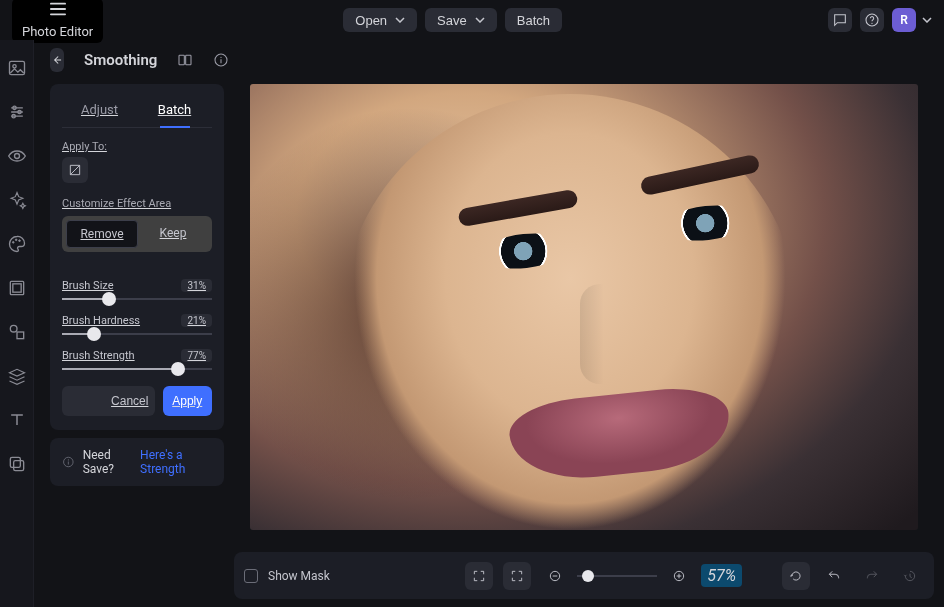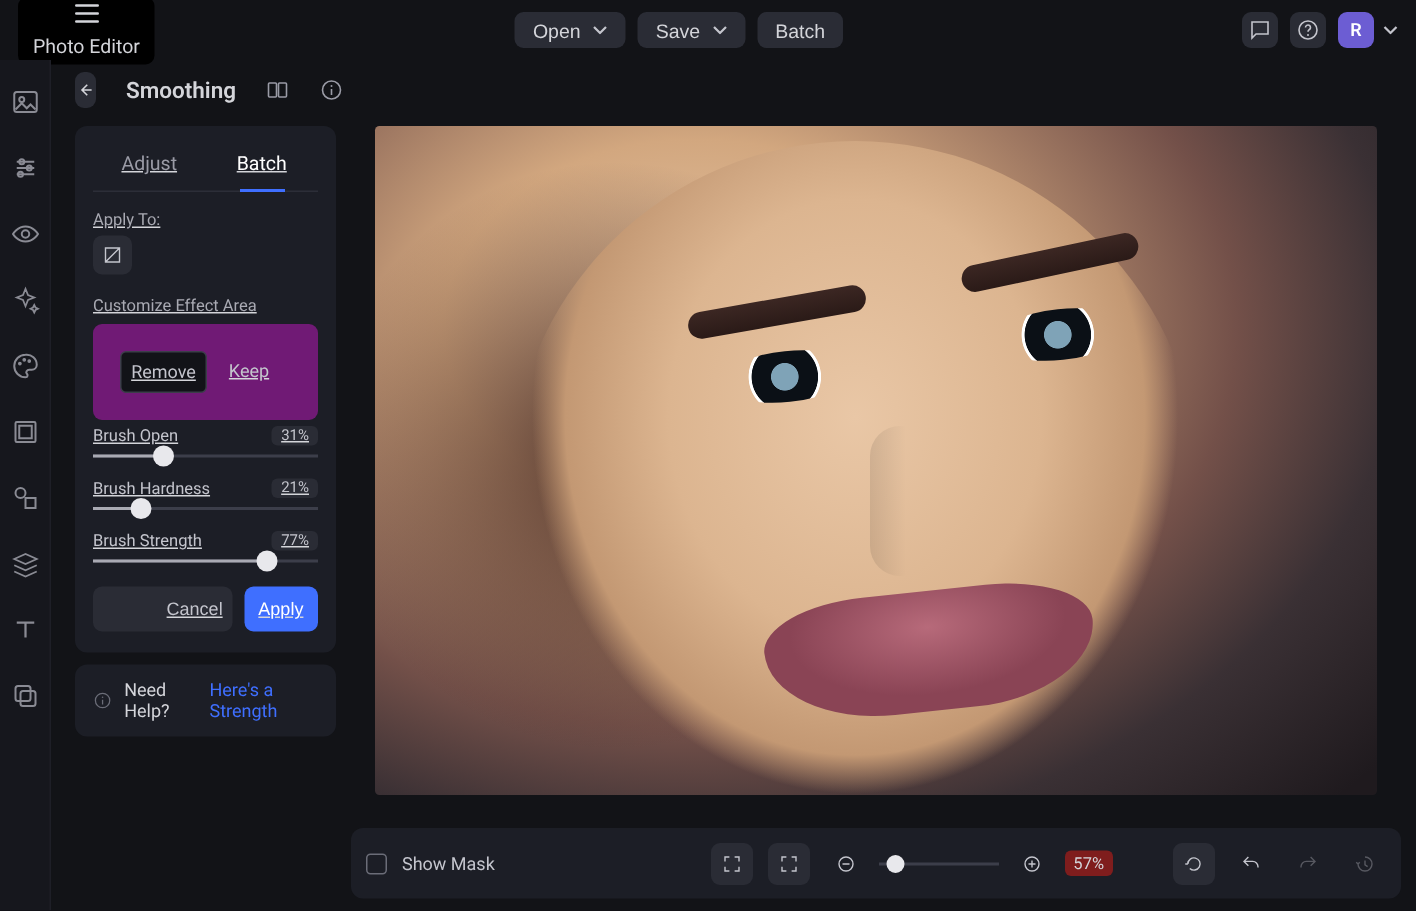--- a/index.html
+++ b/index.html
@@ -87,21 +87,21 @@
     .tab { flex:1; text-align:center; padding: 6px 0 10px 0; color:#9a9ba6; cursor:pointer; font-size:13px;}
     .tab.active { color:#fff; position:relative;}
     .tab.active::after { content:""; position:absolute; left:50%; transform:translateX(-50%); bottom:-1px; width:30px; height:2px; background:#3f6fff;}
 
     .field-label { font-size: 11px; color:#a9aab3; margin-bottom:4px;}
     .select-row { display:flex; gap:6px; margin-bottom: 14px;}
     .select { flex:1; background:#2a2c35; border-radius:6px; padding:6px 8px; display:flex; align-items:center; justify-content:space-between; cursor:pointer; font-size:12px;}
     .sq-btn { width:26px; height:26px; background:#2a2c35; border-radius:6px; display:flex;align-items:center;justify-content:center; cursor:pointer; border:none;}
 
     .section-title { font-size:11px; color:#a9aab3; margin-bottom:6px;}
-    .segmented { display:flex; background:#701a75; border-radius:6px; padding:18px; margin-bottom:4px;}
+    .segmented { display:flex; background:#404040; border-radius:6px; padding:4px; margin-bottom:27px;}
     .seg-btn { flex:1; text-align:center; padding:6px 0; font-size:12px; color:#c4c5cd; cursor:pointer; border-radius:4px;}
     .seg-btn.active { background:#121318; border:1px solid #3c3e4a;}
 
     .slider-row { margin-bottom:14px;}
     .slider-top { display:flex; justify-content:space-between; font-size:11px; color:#c4c5cd; margin-bottom:6px;}
     .slider-val { background:#2a2c35; border-radius:4px; padding:1px 6px; font-size:10px;}
     .slider-track { position:relative; height:2px; background:#3c3e4a; width:100%;}
     .slider-fill { position:absolute; left:0; top:0; height:2px; background:#a9aab3;}
     .slider-knob { position:absolute; top:50%; transform:translate(-50%,-50%); width:14px; height:14px; background:#e8e8ec; border-radius:50%;}
 
@@ -154,21 +154,21 @@
       background:#1c1e26; border-radius:8px;
       display:flex; align-items:center; padding: 0 10px; gap:10px;
     }
     .chk { width:14px; height:14px; border:1.5px solid #6b6d78; border-radius:3px; display:inline-block;}
     .bottombar .lbl { font-size:12px; color:#c4c5cd; }
     .bottombar .spacer { flex:1;}
     .bicon { width:28px; height:28px; background:#2a2c35; border-radius:6px; display:flex;align-items:center;justify-content:center; cursor:pointer; border:none; color:#c4c5cd;}
     .zoom { display:flex; align-items:center; gap:8px;}
     .zoom .ztrack { width:80px; height:2px; background:#3c3e4a; position:relative;}
     .zoom .zknob { position:absolute; top:50%; transform:translate(-50%,-50%); width:12px; height:12px; border-radius:50%; background:#e8e8ec;}
-    .zoom-pct { background:#7f1d1d; border-radius:4px; padding:2px 6px; font-size:11px;}
+    .zoom-pct { background:#0c4a6e; border-radius:4px; padding:2px 6px; font-size:16px;font-style:italic;}
 
     svg { display:block; }
   </style>
 </head>
 <body>
 
 <div class="topbar">
   <div class="logo-wrap">
     <svg width="16" height="14" viewBox="0 0 18 14">
         <rect x="0" y="0" width="18" height="2" rx="1"></rect>
@@ -320,21 +320,21 @@
       </div>
 
       <div class="section-title">Customize Effect Area</div>
       <div class="segmented">
         <div class="seg-btn active">Remove</div>
         <div class="seg-btn">Keep</div>
       </div>
 
       <div class="slider-row">
         <div class="slider-top">
-          <span>Brush Open</span>
+          <span>Brush Size</span>
           <span class="slider-val">31%</span>
         </div>
         <div class="slider-track">
           <div class="slider-fill" style="width:31%"></div>
           <div class="slider-knob" style="left:31%"></div>
         </div>
       </div>
 
       <div class="slider-row">
         <div class="slider-top">
@@ -363,21 +363,21 @@
         <button class="abtn apply">Apply</button>
       </div>
     </div>
 
     <div class="help-card">
       <svg width="16" height="16" viewBox="0 0 24 24">
           <circle cx="12" cy="12" r="9" stroke="#6b6d78" stroke-width="1.6" fill="none"></circle>
           <circle cx="12" cy="8" r="1" fill="#6b6d78"></circle>
           <path d="M12 11v6" stroke="#6b6d78" stroke-width="1.6"></path>
         </svg>
-      <span>Need Help? </span>
+      <span>Need Save? </span>
       <a href="#">Here's a Strength</a>
     </div>
   </div>
 
   <div class="canvas-wrap">
     <div class="canvas-area">
       <div class="photo">
         <div class="face"></div>
         <div class="brow1"></div>
           <div class="brow2"></div>

